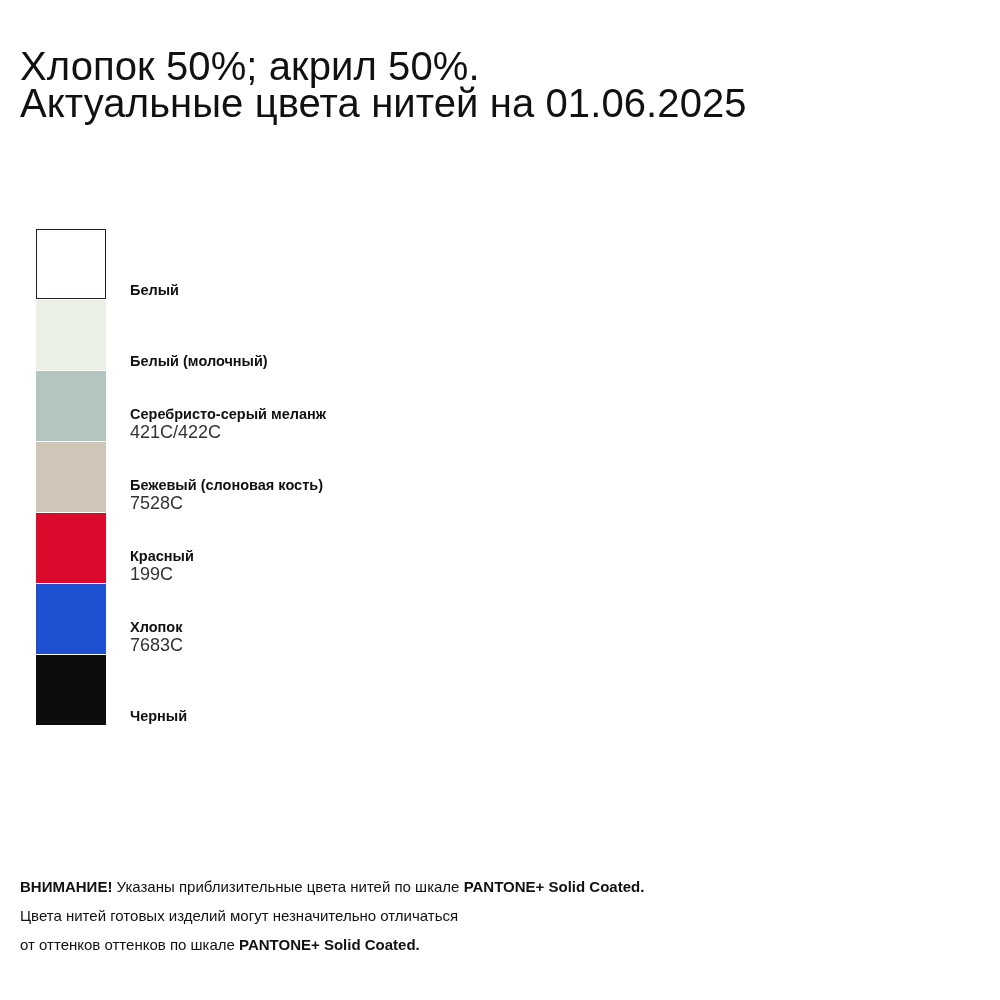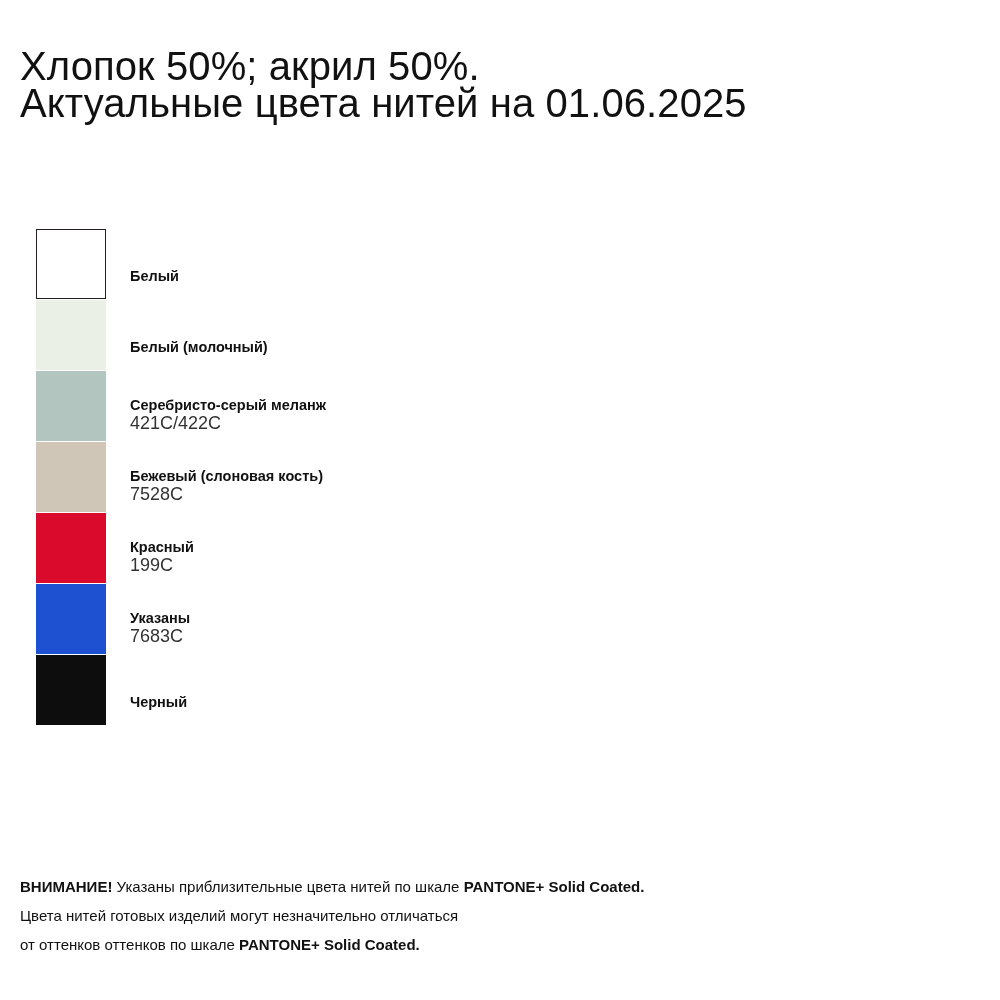--- a/index.html
+++ b/index.html
@@ -41,21 +41,21 @@
 
   
   .swatch-list {
     position: absolute;
     left: 20px;
     top: 228px;
     width: 900px;
   }
   .swatch-row {
     display: flex;
-    align-items: center;
+    align-items: flex-end;
     height: 71px;
     padding-left: 16px;
   }
   .swatch-chip {
     width: 70px;
     height: 70px;
     flex: 0 0 70px;
     box-sizing: border-box;
   }
   .swatch-chip.bordered {
@@ -147,21 +147,21 @@
       <div class="swatch-chip" style="background:#d90a2c"></div>
       <div class="swatch-text align-top">
         <div class="swatch-name">Красный</div>
         <div class="swatch-code">199C</div>
       </div>
     </div>
 
     <div class="swatch-row">
       <div class="swatch-chip" style="background:#1e50d2"></div>
       <div class="swatch-text align-top">
-        <div class="swatch-name">Указаны</div>
+        <div class="swatch-name">Хлопок</div>
         <div class="swatch-code">7683C</div>
       </div>
     </div>
 
     <div class="swatch-row">
       <div class="swatch-chip" style="background:#0d0d0d"></div>
       <div class="swatch-text align-mid">
         <div class="swatch-name">Черный</div>
       </div>
     </div>

